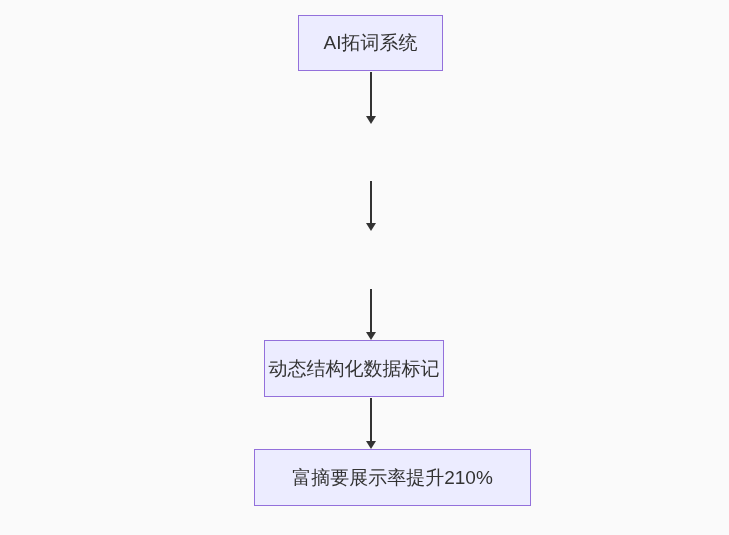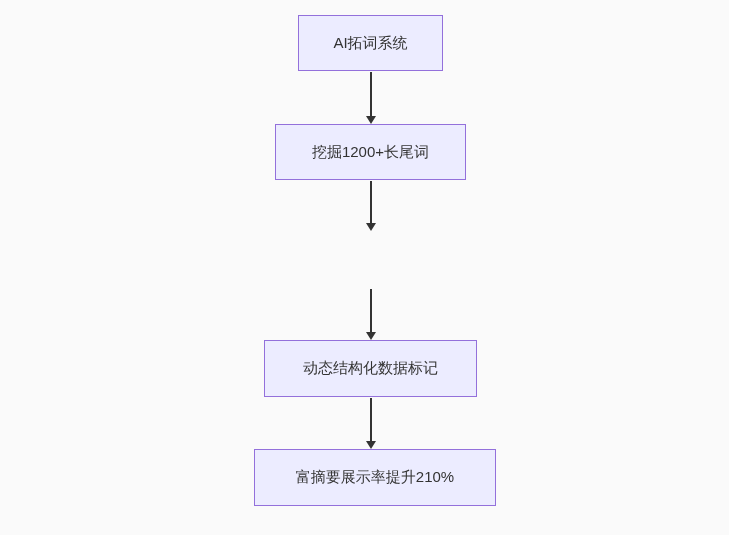--- a/index.html
+++ b/index.html
@@ -19,32 +19,32 @@
     position: relative;
     width: 729px;
     height: 535px;
     background: var(--bg);
   }
   .node {
     position: absolute;
     background: var(--node-fill);
     border: 1px solid var(--node-border);
     color: var(--text);
-    font-size: 15px;
+    font-size: 19px;
     display: flex;
     align-items: center;
     justify-content: center;
     text-align: center;
     white-space: nowrap;
   }
   .node-1 { left: 298px; top: 15px;  width: 145px; height: 56px; }
   .node-2 { left: 275px; top: 124px; width: 191px; height: 56px; }
   .node-3 { left: 259px; top: 231px; width: 223px; height: 57px; }
-  .node-4 { left: 264px; top: 340px; width: 213px; height: 57px; }
-  .node-5 { left: 254px; top: 449px; width: 242px; height: 57px; }
+  .node-4 { left: 264px; top: 340px; width: 180px; height: 57px; }
+  .node-5 { left: 254px; top: 449px; width: 277px; height: 57px; }
 
   .edge { position: absolute; left: 365px; width: 11px; }
   .edge .line {
     position: absolute;
     left: 4.5px;
     top: 0;
     width: 2px;
     background: var(--arrow);
   }
   .edge .head {
@@ -71,21 +71,20 @@
 
 <div class="canvas">
 
   <div class="node node-1">AI拓词系统</div>
 
   <div class="edge edge-1">
     <div class="line"></div>
     <div class="head"></div>
   </div>
 
-  <div class="node node-2">挖掘1200+长尾词</div>
 
   <div class="edge edge-2">
     <div class="line"></div>
     <div class="head"></div>
   </div>
 
 
   <div class="edge edge-3">
     <div class="line"></div>
     <div class="head"></div>

